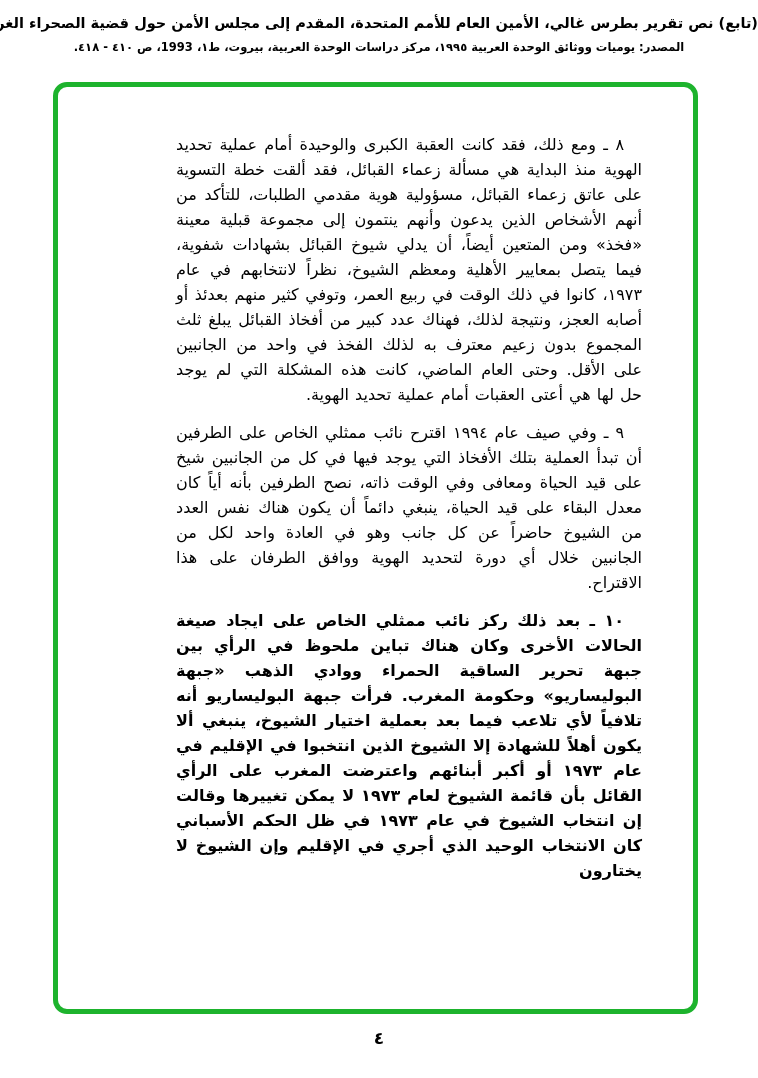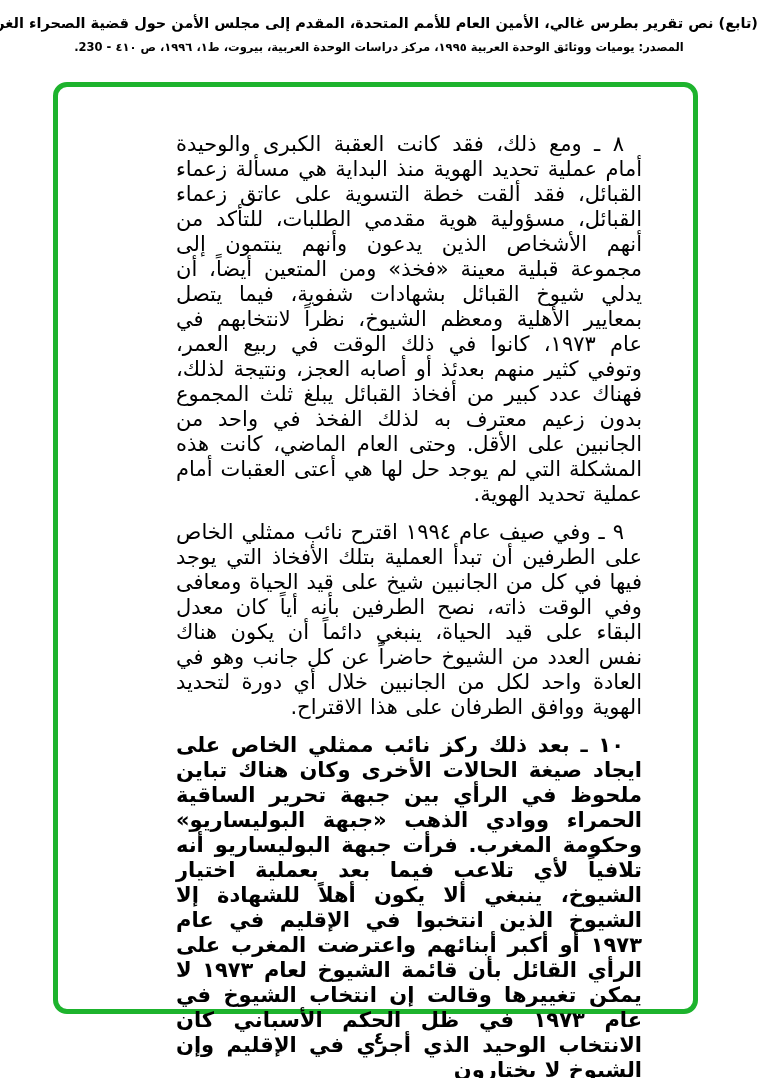--- a/index.html
+++ b/index.html
@@ -56,21 +56,21 @@
 
   
   .doc-body {
     position: absolute;
     top: 132px;
     right: 116px;
     width: 466px;
   }
   .doc-body p {
     margin: 0 0 13px 0;
-    font-size: 21px;
+    font-size: 16px;
     line-height: 25px;
     text-align: justify;
     text-justify: inter-word;
     text-indent: 18px;
     word-spacing: 1px;
   }
   .doc-body p:last-child { margin-bottom: 0; font-weight: bold; }
 
   
   .page-footer {
@@ -85,21 +85,21 @@
     font-weight: 700;
   }
 </style>
 </head>
 <body>
 
 <div class="page">
 
   <div class="doc-header">
     <div class="doc-title">(تابع) نص تقرير بطرس غالي، الأمين العام للأمم المتحدة، المقدم إلى مجلس الأمن حول قضية الصحراء الغربية.</div>
-    <div class="doc-source">المصدر: يوميات ووثائق الوحدة العربية ١٩٩٥، مركز دراسات الوحدة العربية، بيروت، ط١، ١٩٩٦، ص ٤١٠ - 230.</div>
+    <div class="doc-source">المصدر: يوميات ووثائق الوحدة العربية ١٩٩٥، مركز دراسات الوحدة العربية، بيروت، ط١، 1993، ص ٤١٠ - ٤١٨.</div>
   </div>
 
   <div class="doc-frame"></div>
 
   <div class="doc-body">
     <p>٨ ـ ومع ذلك، فقد كانت العقبة الكبرى والوحيدة أمام عملية تحديد الهوية منذ البداية هي مسألة زعماء القبائل، فقد ألقت خطة التسوية على عاتق زعماء القبائل، مسؤولية هوية مقدمي الطلبات، للتأكد من أنهم الأشخاص الذين يدعون وأنهم ينتمون إلى مجموعة قبلية معينة «فخذ» ومن المتعين أيضاً، أن يدلي شيوخ القبائل بشهادات شفوية، فيما يتصل بمعايير الأهلية ومعظم الشيوخ، نظراً لانتخابهم في عام ١٩٧٣، كانوا في ذلك الوقت في ربيع العمر، وتوفي كثير منهم بعدئذ أو أصابه العجز، ونتيجة لذلك، فهناك عدد كبير من أفخاذ القبائل يبلغ ثلث المجموع بدون زعيم معترف به لذلك الفخذ في واحد من الجانبين على الأقل. وحتى العام الماضي، كانت هذه المشكلة التي لم يوجد حل لها هي أعتى العقبات أمام عملية تحديد الهوية.</p>
     <p>٩ ـ وفي صيف عام ١٩٩٤ اقترح نائب ممثلي الخاص على الطرفين أن تبدأ العملية بتلك الأفخاذ التي يوجد فيها في كل من الجانبين شيخ على قيد الحياة ومعافى وفي الوقت ذاته، نصح الطرفين بأنه أياً كان معدل البقاء على قيد الحياة، ينبغي دائماً أن يكون هناك نفس العدد من الشيوخ حاضراً عن كل جانب وهو في العادة واحد لكل من الجانبين خلال أي دورة لتحديد الهوية ووافق الطرفان على هذا الاقتراح.</p>
     <p>١٠ ـ بعد ذلك ركز نائب ممثلي الخاص على ايجاد صيغة الحالات الأخرى وكان هناك تباين ملحوظ في الرأي بين جبهة تحرير الساقية الحمراء ووادي الذهب «جبهة البوليساريو» وحكومة المغرب. فرأت جبهة البوليساريو أنه تلافياً لأي تلاعب فيما بعد بعملية اختيار الشيوخ، ينبغي ألا يكون أهلاً للشهادة إلا الشيوخ الذين انتخبوا في الإقليم في عام ١٩٧٣ أو أكبر أبنائهم واعترضت المغرب على الرأي القائل بأن قائمة الشيوخ لعام ١٩٧٣ لا يمكن تغييرها وقالت إن انتخاب الشيوخ في عام ١٩٧٣ في ظل الحكم الأسباني كان الانتخاب الوحيد الذي أجري في الإقليم وإن الشيوخ لا يختارون</p>
   </div>
 

